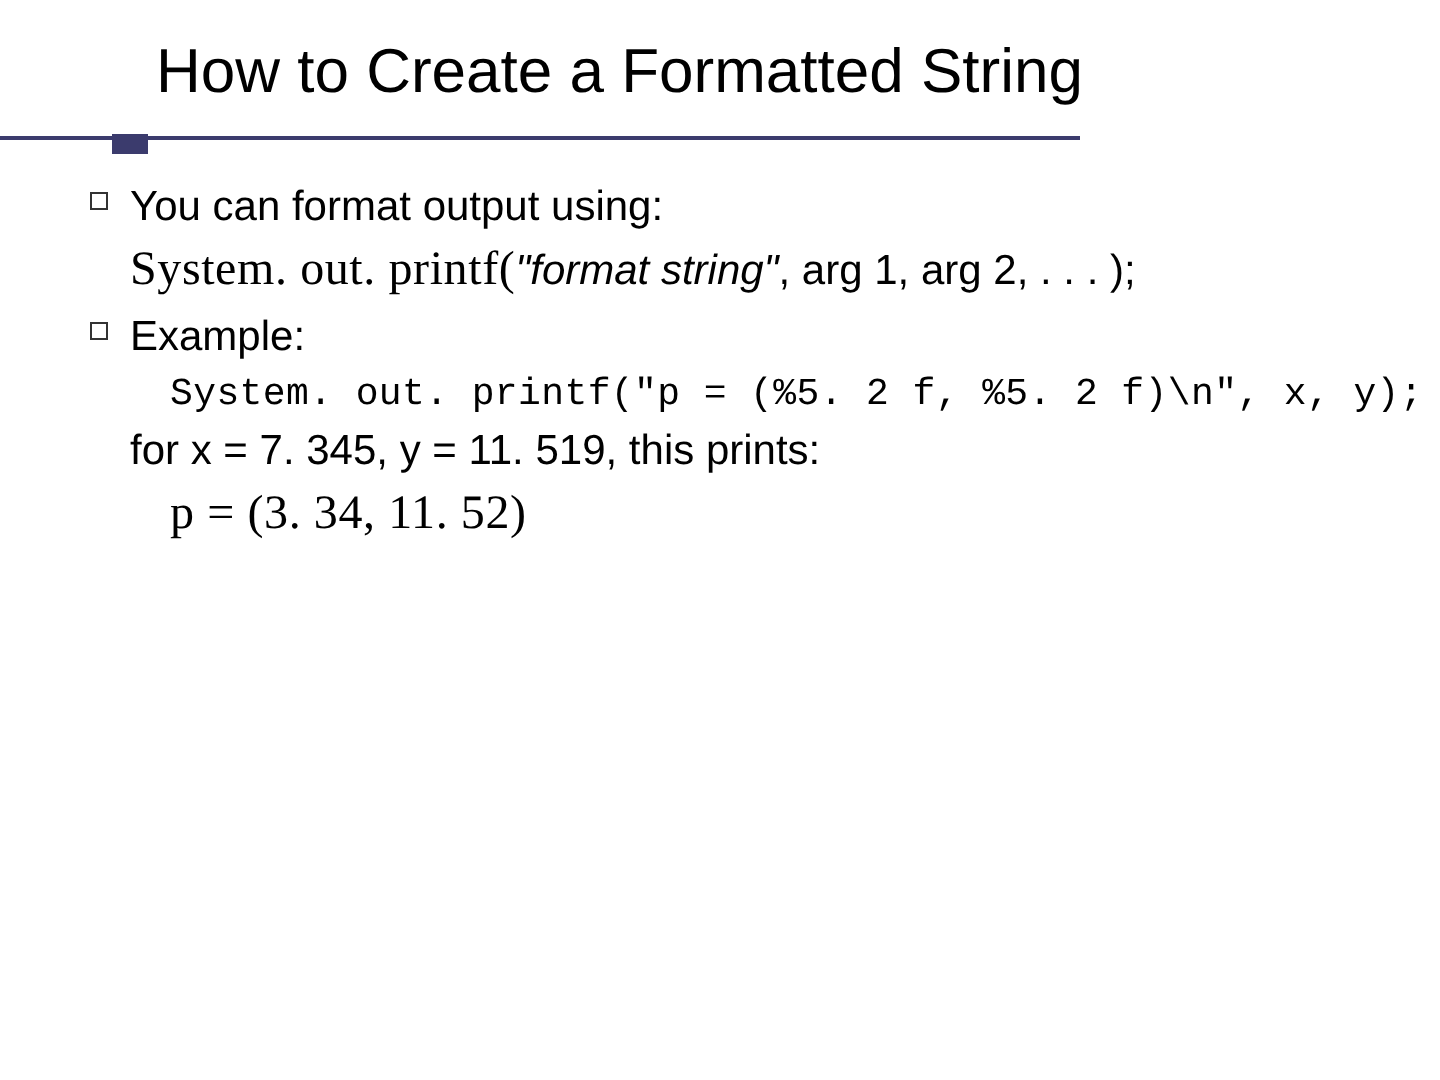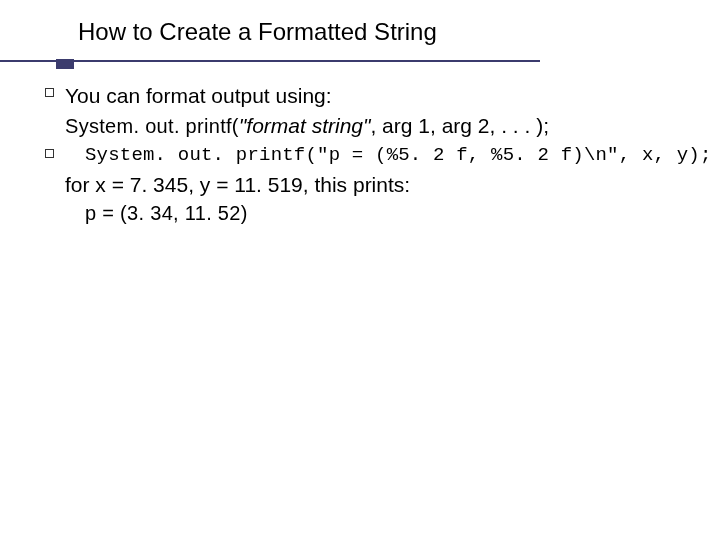--- a/index.html
+++ b/index.html
@@ -6,21 +6,21 @@
     body {
       width: 720px;
       height: 540px;
       background: #fff;
       font-family: Arial, Helvetica, sans-serif;
       color: #000;
       overflow: hidden;
       position: relative;
     }
     .title {
-      font-size: 24px;
+      font-size: 31px;
       padding: 18px 16px 14px 78px;
       font-weight: 400;
     }
     .rule {
       position: relative;
       height: 0;
       margin-bottom: 22px;
     }
     .rule::before {
       content: "";
@@ -46,22 +46,22 @@
       margin-bottom: 4px;
     }
     .bullet {
       position: absolute;
       left: -20px;
       top: 6px;
       width: 9px; height: 9px;
       border: 1.5px solid #333;
     }
     .mono {
-      font-family: Liberation Sans, sans-serif;
-      font-size: 20px;
+      font-family: Liberation Serif, serif;
+      font-size: 24px;
       letter-spacing: 0.3px;
     }
     .mono-sm {
       font-family: "Courier New", Courier, monospace;
       font-size: 19px;
       letter-spacing: 0.2px;
       white-space: nowrap;
     }
     .ital { font-style: italic; }
     .sub { margin-left: 0; margin-top: 2px; }
@@ -81,20 +81,21 @@
   <div class="item">
     <span class="bullet"></span>
     <span>You can format output using:</span>
     <div class="sub">
       <span class="mono">System. out. printf(</span><span class="ital">"format string"</span><span>, arg 1, arg 2, . . . );</span>
     </div>
   </div>
 
   <div class="item">
     <span class="bullet"></span>
+    <span>Example:</span>
     <div class="indent-code mono-sm">System. out. printf("p = (%5. 2 f, %5. 2 f)\n", x, y);</div>
     <div class="sub">for x = 7. 345, y = 11. 519, this prints:</div>
     <div class="indent-code mono">p = (3. 34, 11. 52)</div>
   </div>
 
   <div class="gap"></div>
 
 
 
 </div>

